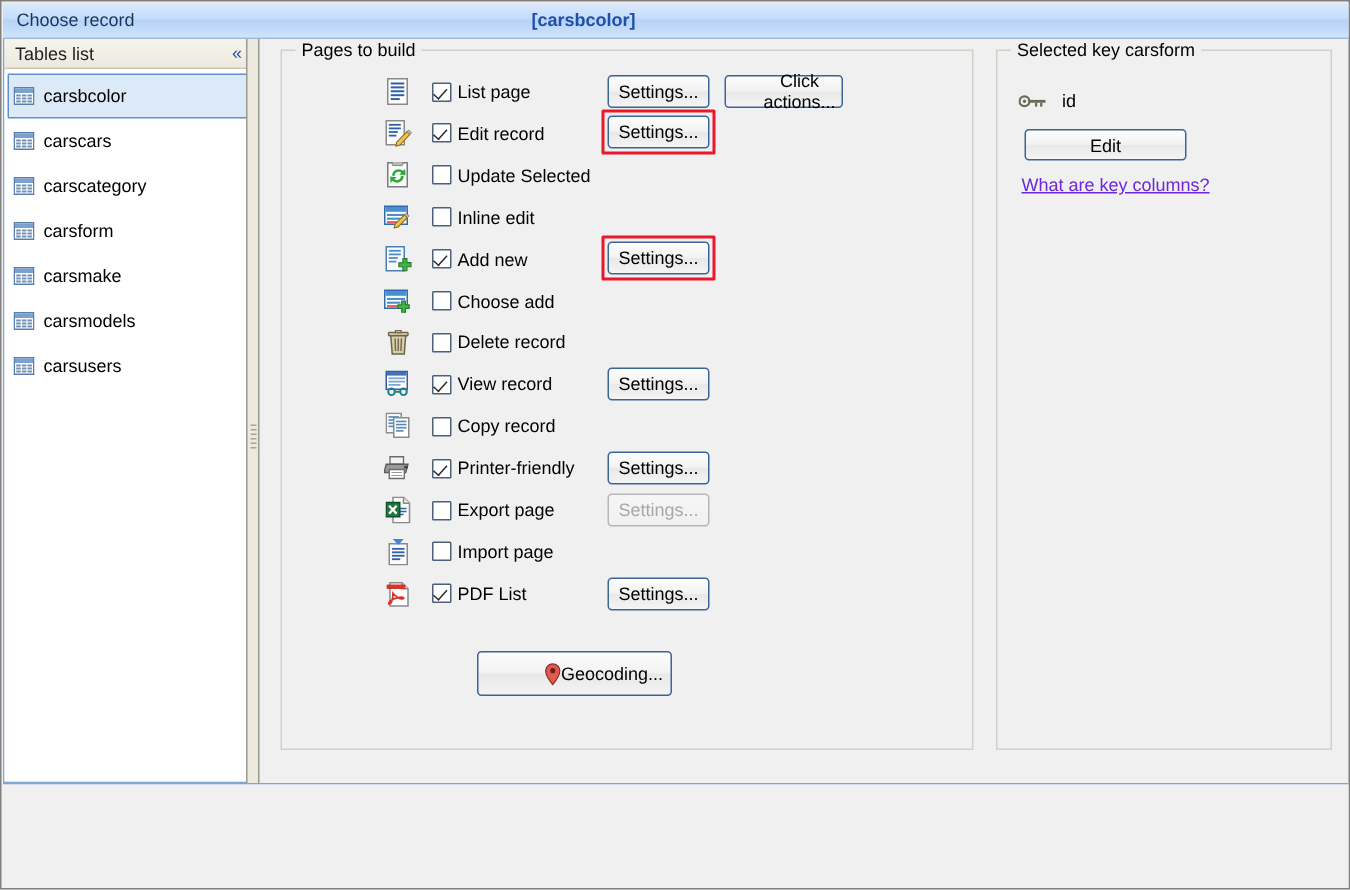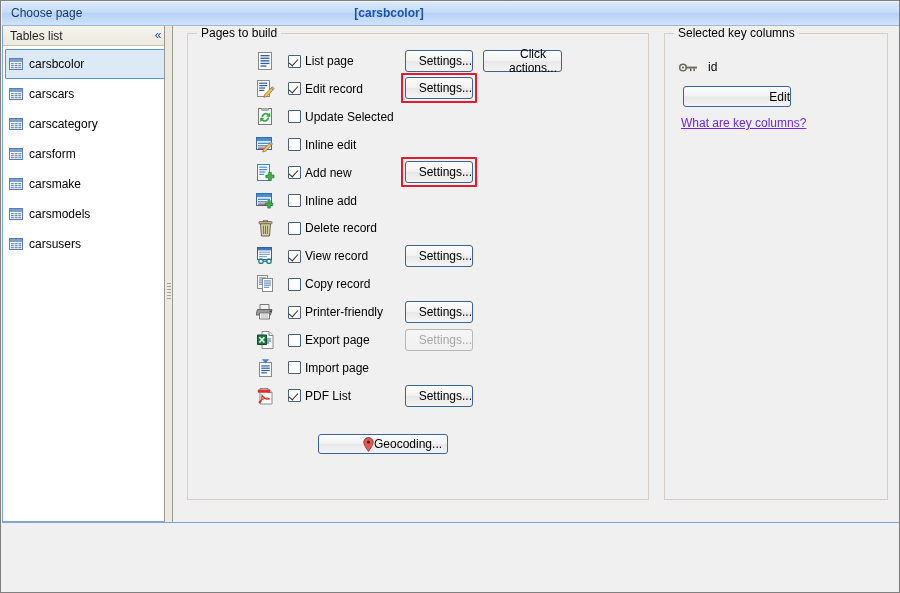--- a/index.html
+++ b/index.html
@@ -131,36 +131,36 @@
     border-width:0 1.6px 1.6px 0;transform:rotate(42deg);
   }
   .plabel{font-size:12px;color:#000;margin-left:4px;white-space:nowrap;}
 
   .btn{
     box-sizing:border-box;
     border:1px solid #3c6496;border-radius:3px;
     background:linear-gradient(to bottom,#fdfdfd 0%,#f2f2f2 48%,#e8e8e8 52%,#f4f4f4 100%);
     font-family:"Liberation Sans", sans-serif;font-size:12px;color:#000;
     text-align:center;cursor:pointer;padding:0;
-    display:flex;align-items:center;justify-content:flex-end;
+    display:flex;align-items:center;justify-content:center;
   }
   .btn.disabled{
     border-color:#b6b6b6;color:#a8a8a8;
     background:linear-gradient(to bottom,#f6f6f6 0%,#f0f0f0 100%);
     cursor:default;
   }
   .btn-settings{position:absolute;width:68px;height:22px;}
   .hl-wrap{
     position:absolute;box-sizing:border-box;
     border:2px solid #e8192c;padding:2px;border-radius:1px;
   }
   .btn-click-actions{position:absolute;left:473px;width:79px;height:22px;}
 
   .btn-geocoding{
-    position:absolute;left:130px;top:400px;width:130px;height:20px;
+    position:absolute;left:130px;top:400px;width:130px;height:30px;
     justify-content:flex-start;
     padding-left:32px;
   }
   .geo-pin{margin-left:12px;margin-right:0;display:flex;align-items:center;}
   .geo-text{flex:1;text-align:center;padding-right:10px;}
 
   
   .key-row{position:absolute;left:14px;top:26px;display:flex;align-items:center;}
   .key-icon{width:20px;height:14px;display:flex;align-items:center;}
   .key-label{font-size:12px;margin-left:9px;}
@@ -177,21 +177,21 @@
   .bottombar{
     position:absolute;left:1px;top:522px;width:898px;height:70px;background:#f0f0f0;
   }
 </style>
 </head>
 <body>
 
 <div id="app">
 
   <div class="titlebar">
-    <div class="tb-left">Choose page</div>
+    <div class="tb-left">Choose record</div>
     <div class="tb-center">[carsbcolor]</div>
   </div>
 
   <div class="sidebar">
     <div class="sb-head">
       <div class="sb-head-title">Tables list</div>
       <div class="sb-collapse">«</div>
     </div>
     <div class="sb-list" id="tables-list">
         <div class="tbl-item selected">
@@ -462,21 +462,21 @@
               <g fill="#4a8ed0">
                 <rect x="2" y="6.6" width="12" height="1.4"></rect>
                 <rect x="2" y="9.1" width="9" height="1.4"></rect>
               </g>
               <rect x="2" y="11.4" width="10" height="1.6" fill="#e35a5a"></rect>
               <path d="M11.8 8.6 h2.5 v2.5 h2.5 v2.5 h-2.5 v2.5 h-2.5 v-2.5 h-2.5 v-2.5 h2.5 z" fill="#3fb34a" stroke="#1f7a28" stroke-width="0.7"></path>
             </svg>
           </span>
           <label class="pcheck">
             <span class="cbox"></span>
-            <span class="plabel">Inline add</span>
+            <span class="plabel">Choose add</span>
           </label>
         </div>
         <div class="prow" style="top: 180.4px;">
           <span class="picon">
             <svg width="15" height="17" viewBox="0 0 15 17">
               <path d="M2.5 3.5 h10 l-1 12.5 h-8 z" fill="#d8cfa4" stroke="#6b6450" stroke-width="1"></path>
               <rect x="1" y="1.6" width="13" height="2.2" rx="0.5" fill="#c9bf92" stroke="#6b6450" stroke-width="0.9"></rect>
               <rect x="5.6" y="0.2" width="3.8" height="1.6" fill="#c9bf92" stroke="#6b6450" stroke-width="0.8"></rect>
               <g stroke="#6b6450" stroke-width="0.9">
                 <line x1="5.4" y1="5.6" x2="5.7" y2="14"></line>
@@ -627,21 +627,21 @@
         <svg width="11" height="15" viewBox="0 0 11 15">
           <path d="M5.5 0.6C2.9 0.6 0.8 2.7 0.8 5.3c0 3.3 4.7 9.1 4.7 9.1s4.7-5.8 4.7-9.1C10.2 2.7 8.1 0.6 5.5 0.6z" fill="#e05a52" stroke="#8f2a24" stroke-width="0.8"></path>
           <circle cx="5.5" cy="5.1" r="1.7" fill="#6b1f1a"></circle>
         </svg>
       </span>
       <span class="geo-text">Geocoding...</span>
     </div>
   </div>
 
   <div class="groupbox" id="keys-group">
-    <div class="gb-title">Selected key columns</div>
+    <div class="gb-title">Selected key carsform</div>
 
     <div class="key-row">
       <span class="key-icon">
         <svg width="19" height="11" viewBox="0 0 19 11">
           <circle cx="4" cy="5.5" r="3.3" fill="none" stroke="#6b6b5a" stroke-width="1.5"></circle>
           <circle cx="4" cy="5.5" r="1.1" fill="#6b6b5a"></circle>
           <rect x="6.6" y="4.6" width="11.4" height="1.9" fill="#6b6b5a"></rect>
           <rect x="11" y="6.5" width="1.5" height="2.6" fill="#6b6b5a"></rect>
           <rect x="14.4" y="6.5" width="1.5" height="2.6" fill="#6b6b5a"></rect>
         </svg>

